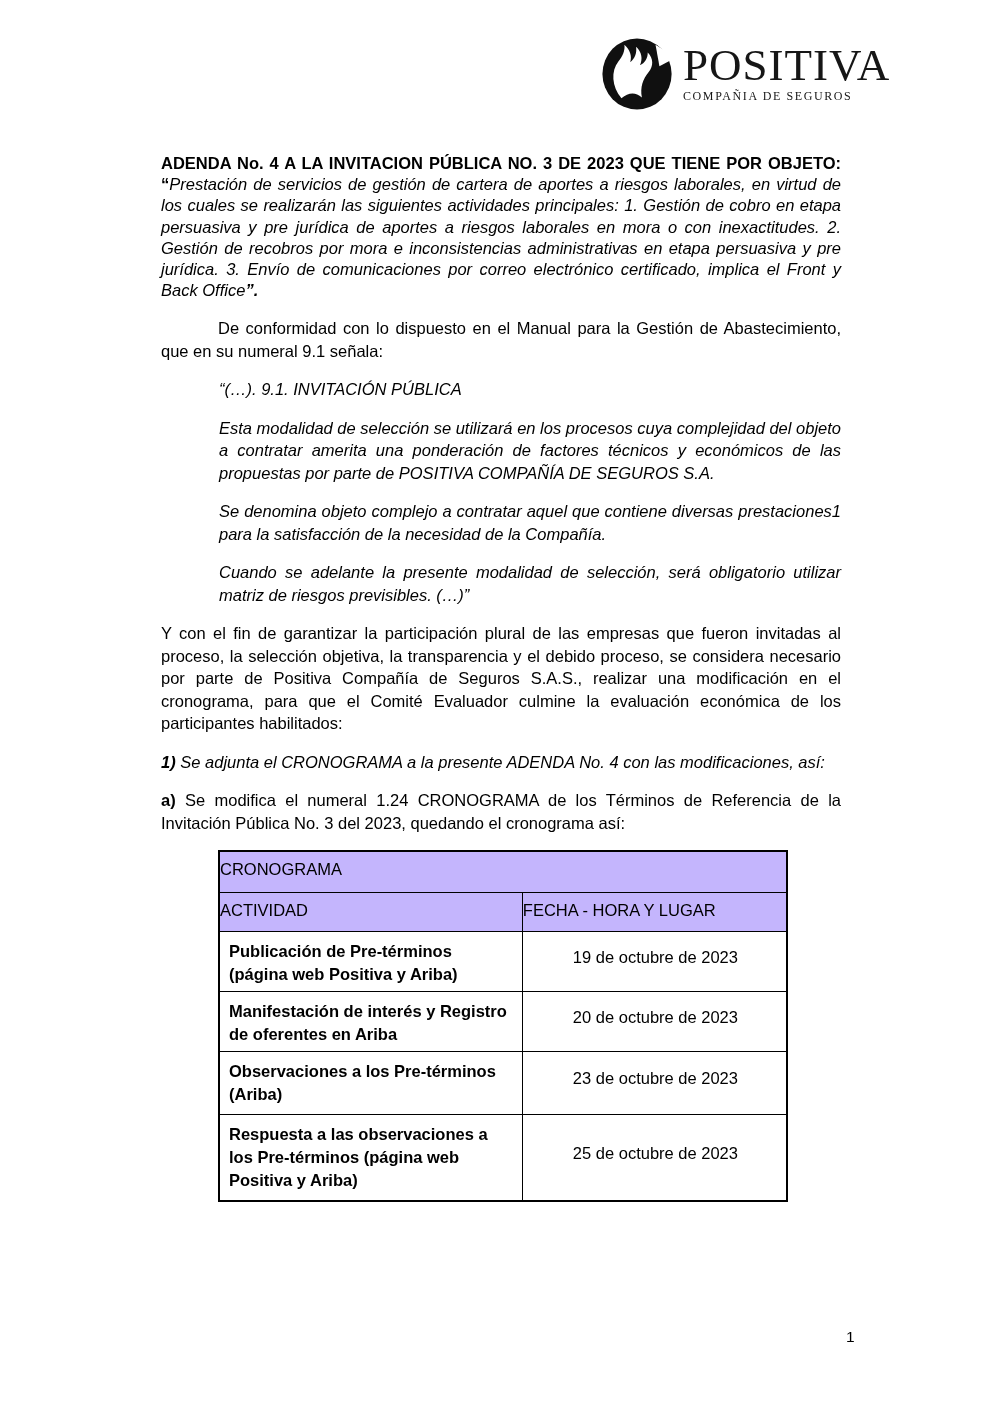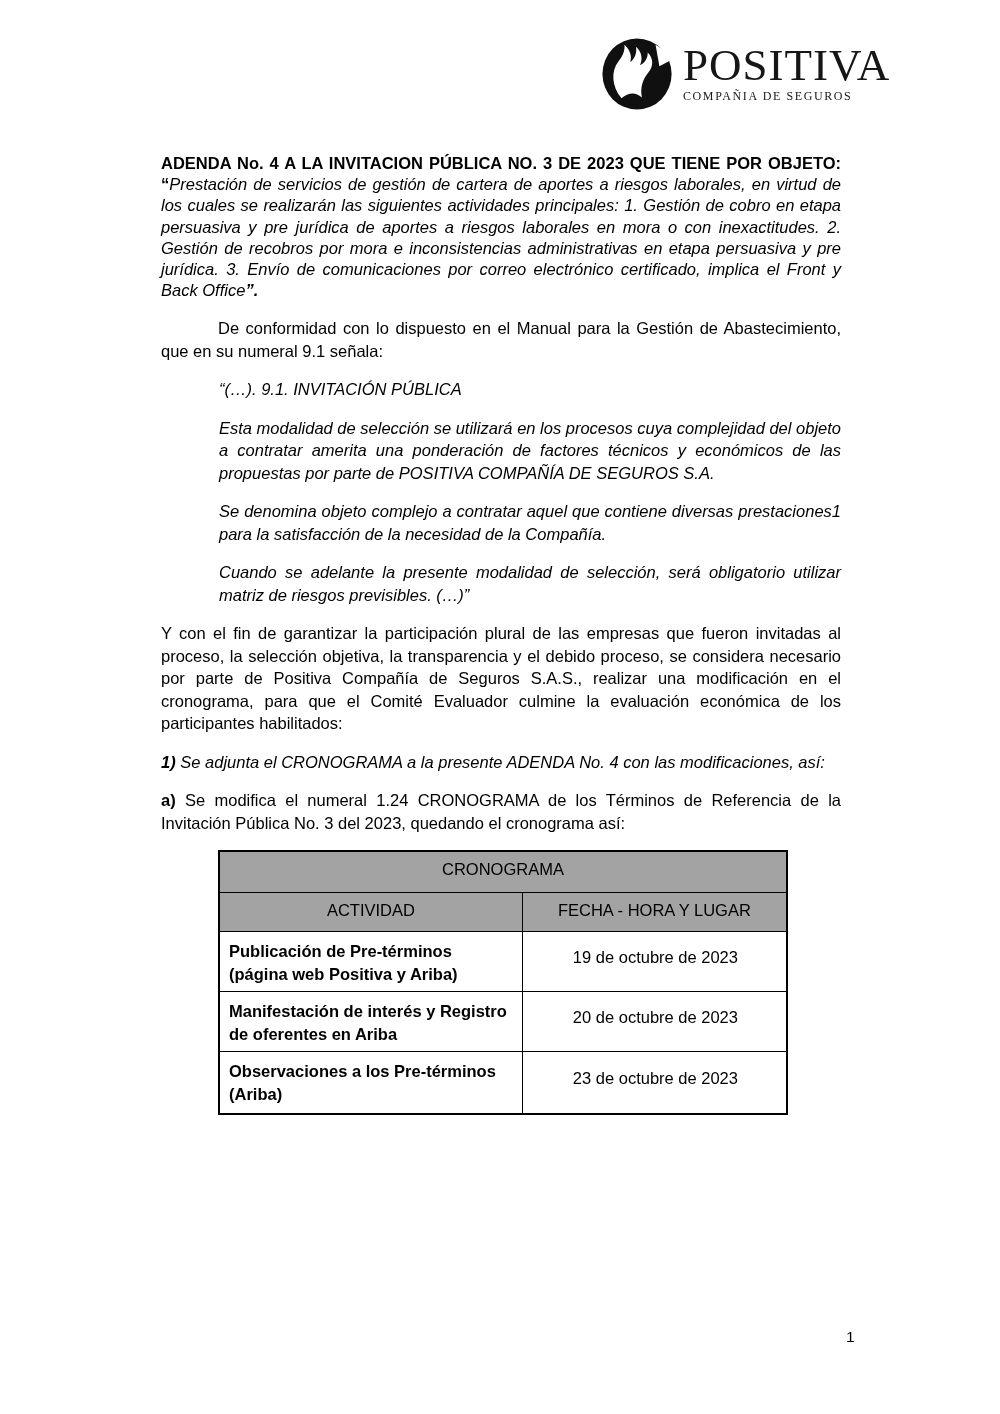--- a/index.html
+++ b/index.html
@@ -56,23 +56,23 @@
     border:2.5px solid #000;
   }
   table.cron td { border:1.5px solid #000; }
   .tr-title  { height:41px; }
   .tr-head   { height:39px; }
   .tr-r1     { height:60px; }
   .tr-r2     { height:60px; }
   .tr-r3     { height:63px; }
   .tr-r4     { height:87px; }
   .cell-gray {
-    background:#a3a3a3;
-    text-align:center; vertical-align:top;
-    padding:6px 6px 4px 6px;
+    background:#c4b5fd;
+    text-align:left; vertical-align:top;
+    padding:6px 6px 4px 0;
     font-weight:normal;
   }
   .cell-activity {
     width:53.4%;
     text-align:left; vertical-align:top;
     padding:8px 10px 4px 9px;
     font-weight:bold;
   }
   .cell-date {
     text-align:center; vertical-align:middle;
@@ -140,20 +140,24 @@
           <td class="cell-date">19 de octubre de 2023</td>
         </tr>
         <tr class="tr-r2">
           <td class="cell-activity">Manifestación de interés y Registro de oferentes en Ariba</td>
           <td class="cell-date">20 de octubre de 2023</td>
         </tr>
         <tr class="tr-r3">
           <td class="cell-activity">Observaciones a los Pre-términos (Ariba)</td>
           <td class="cell-date">23 de octubre de 2023</td>
         </tr>
+        <tr class="tr-r4">
+          <td class="cell-activity">Respuesta a las observaciones a los Pre-términos (página web Positiva y Ariba)</td>
+          <td class="cell-date">25 de octubre de 2023</td>
+        </tr>
       </tbody>
     </table>
 
   </div>
 
   <div class="page-number">1</div>
 
 </div>
 
 </body></html>

